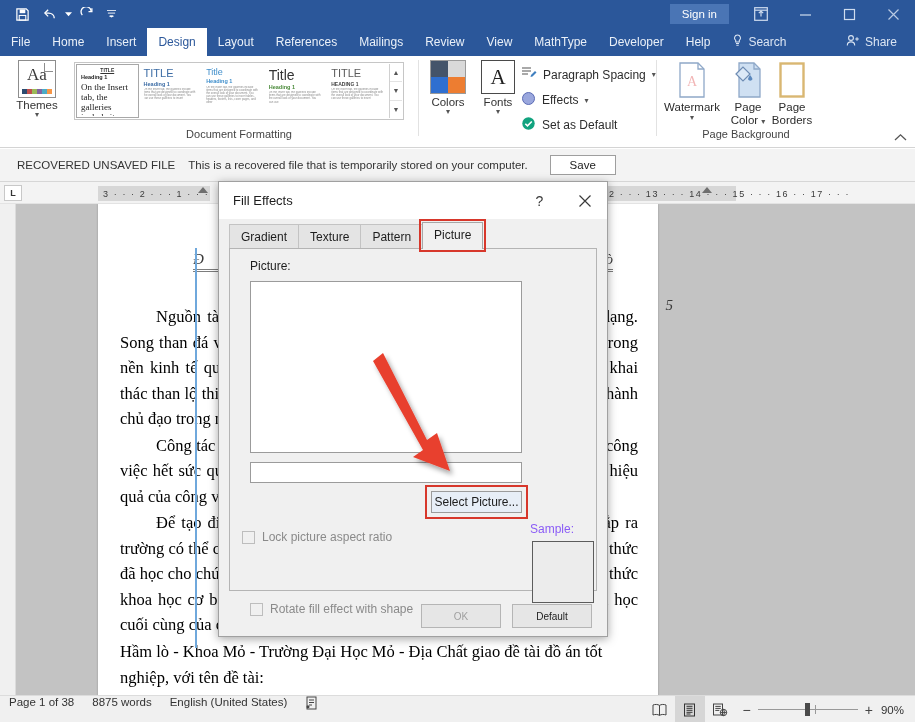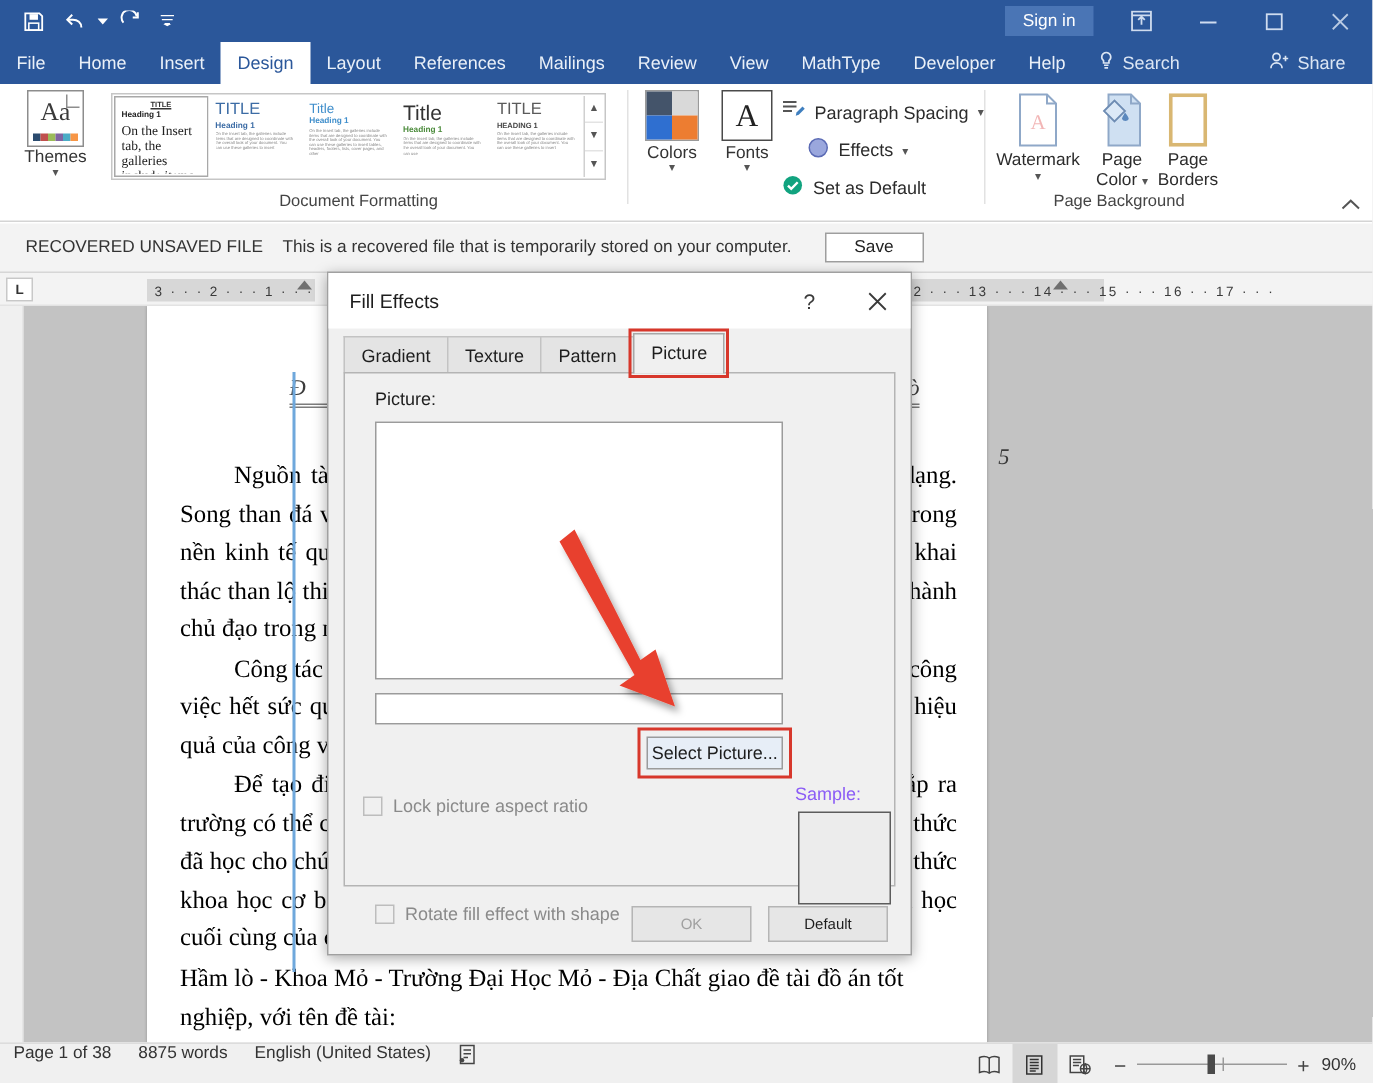--- a/index.html
+++ b/index.html
@@ -389,21 +389,21 @@
       <div class="cmd" style="left:521px;top:10px">
         <span>
           <svg width="16" height="14" viewBox="0 0 16 14">
               <path d="M1 2h9M1 5h9M1 8h6" stroke="#555" stroke-width="1.2"></path>
               <path d="M10 9l4-4 1.5 1.5-4 4-2 .6z" fill="#3f7fbf"></path>
             </svg>
         </span>
         <span>Paragraph Spacing</span>
         <span style="font-size:8px;color:#555">▾</span>
       </div>
-      <div class="cmd" style="left:538px;top:35px">
+      <div class="cmd" style="left:521px;top:35px">
         <span>
           <svg width="15" height="15" viewBox="0 0 15 15">
               <circle cx="7.5" cy="7.5" r="6" fill="#9aa7dd" stroke="#5b6bb5" stroke-width="1"></circle>
             </svg>
         </span>
         <span>Effects</span>
         <span style="font-size:8px;color:#555">▾</span>
       </div>
       <div class="cmd" style="left:521px;top:60px">
         <span>

